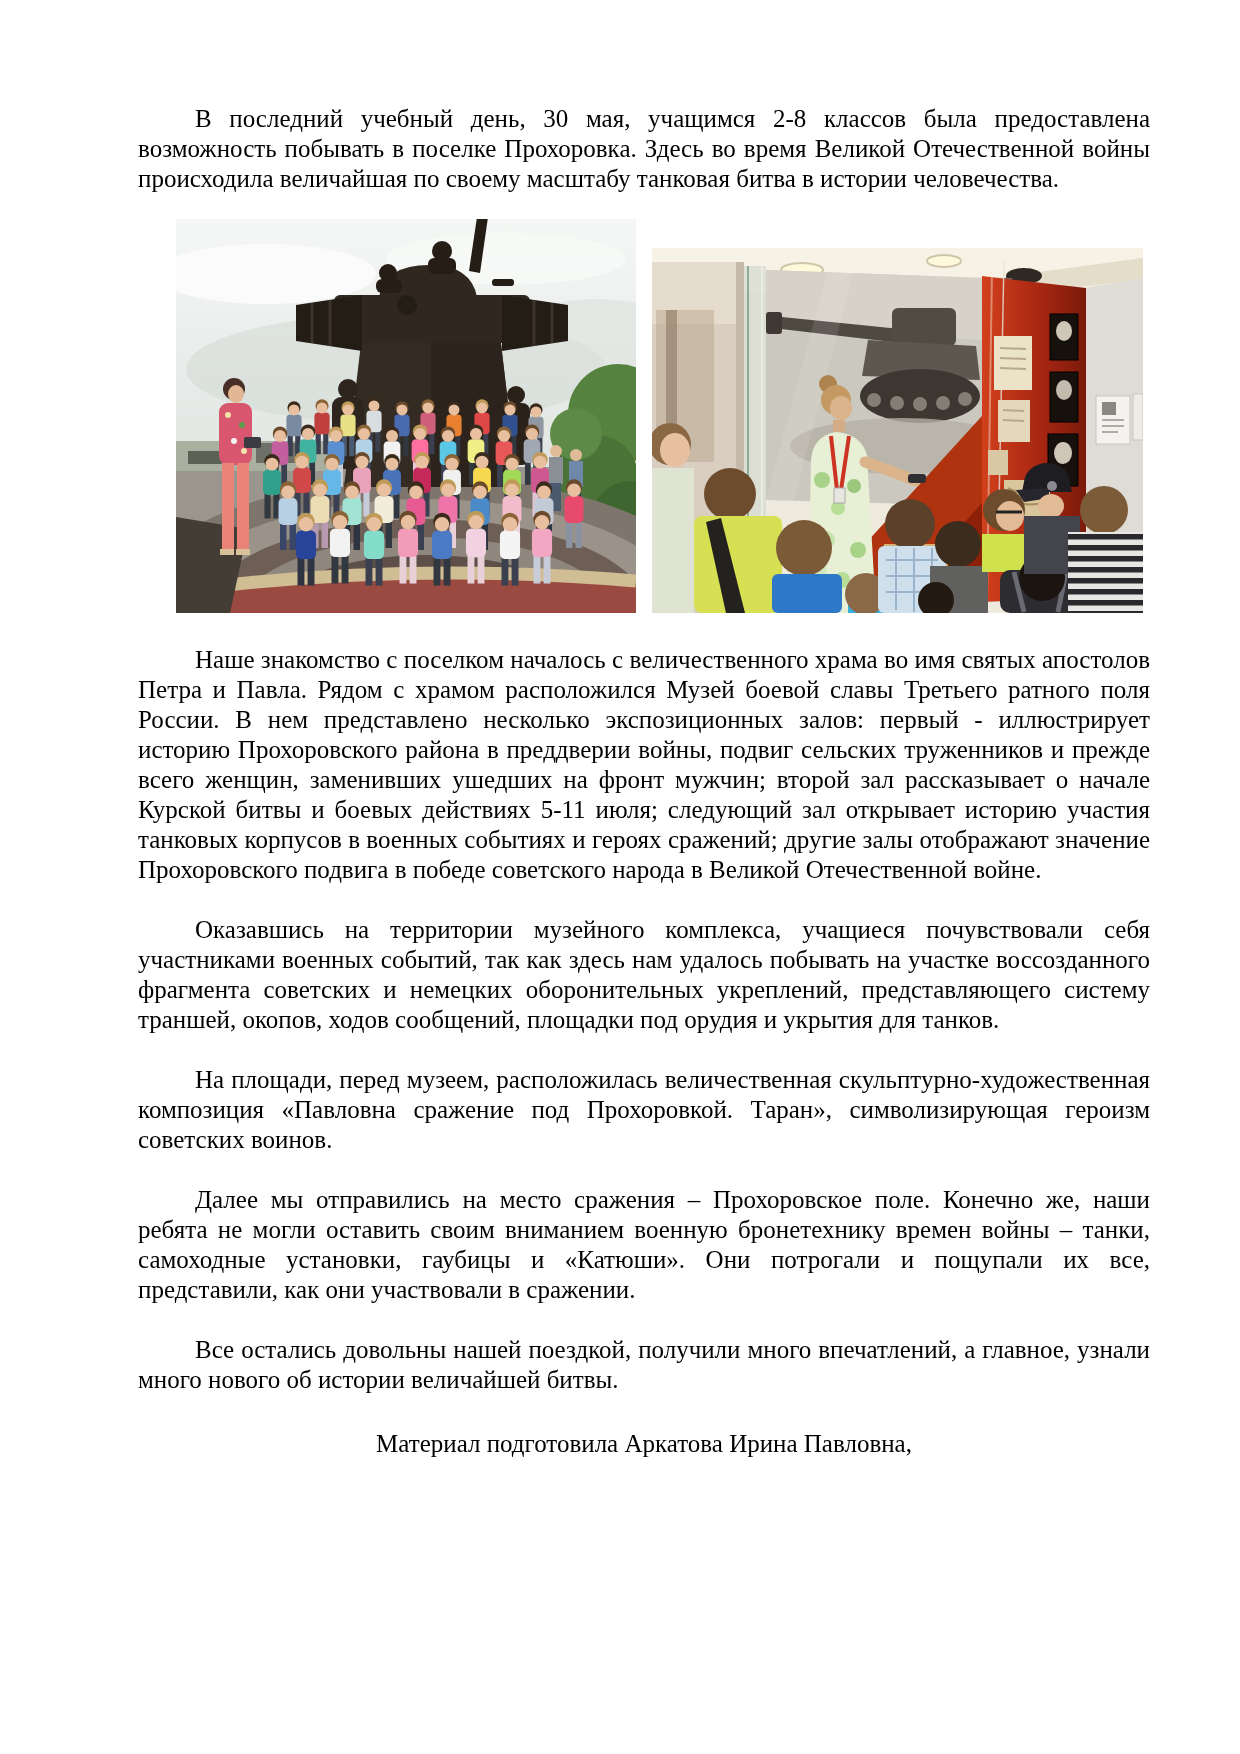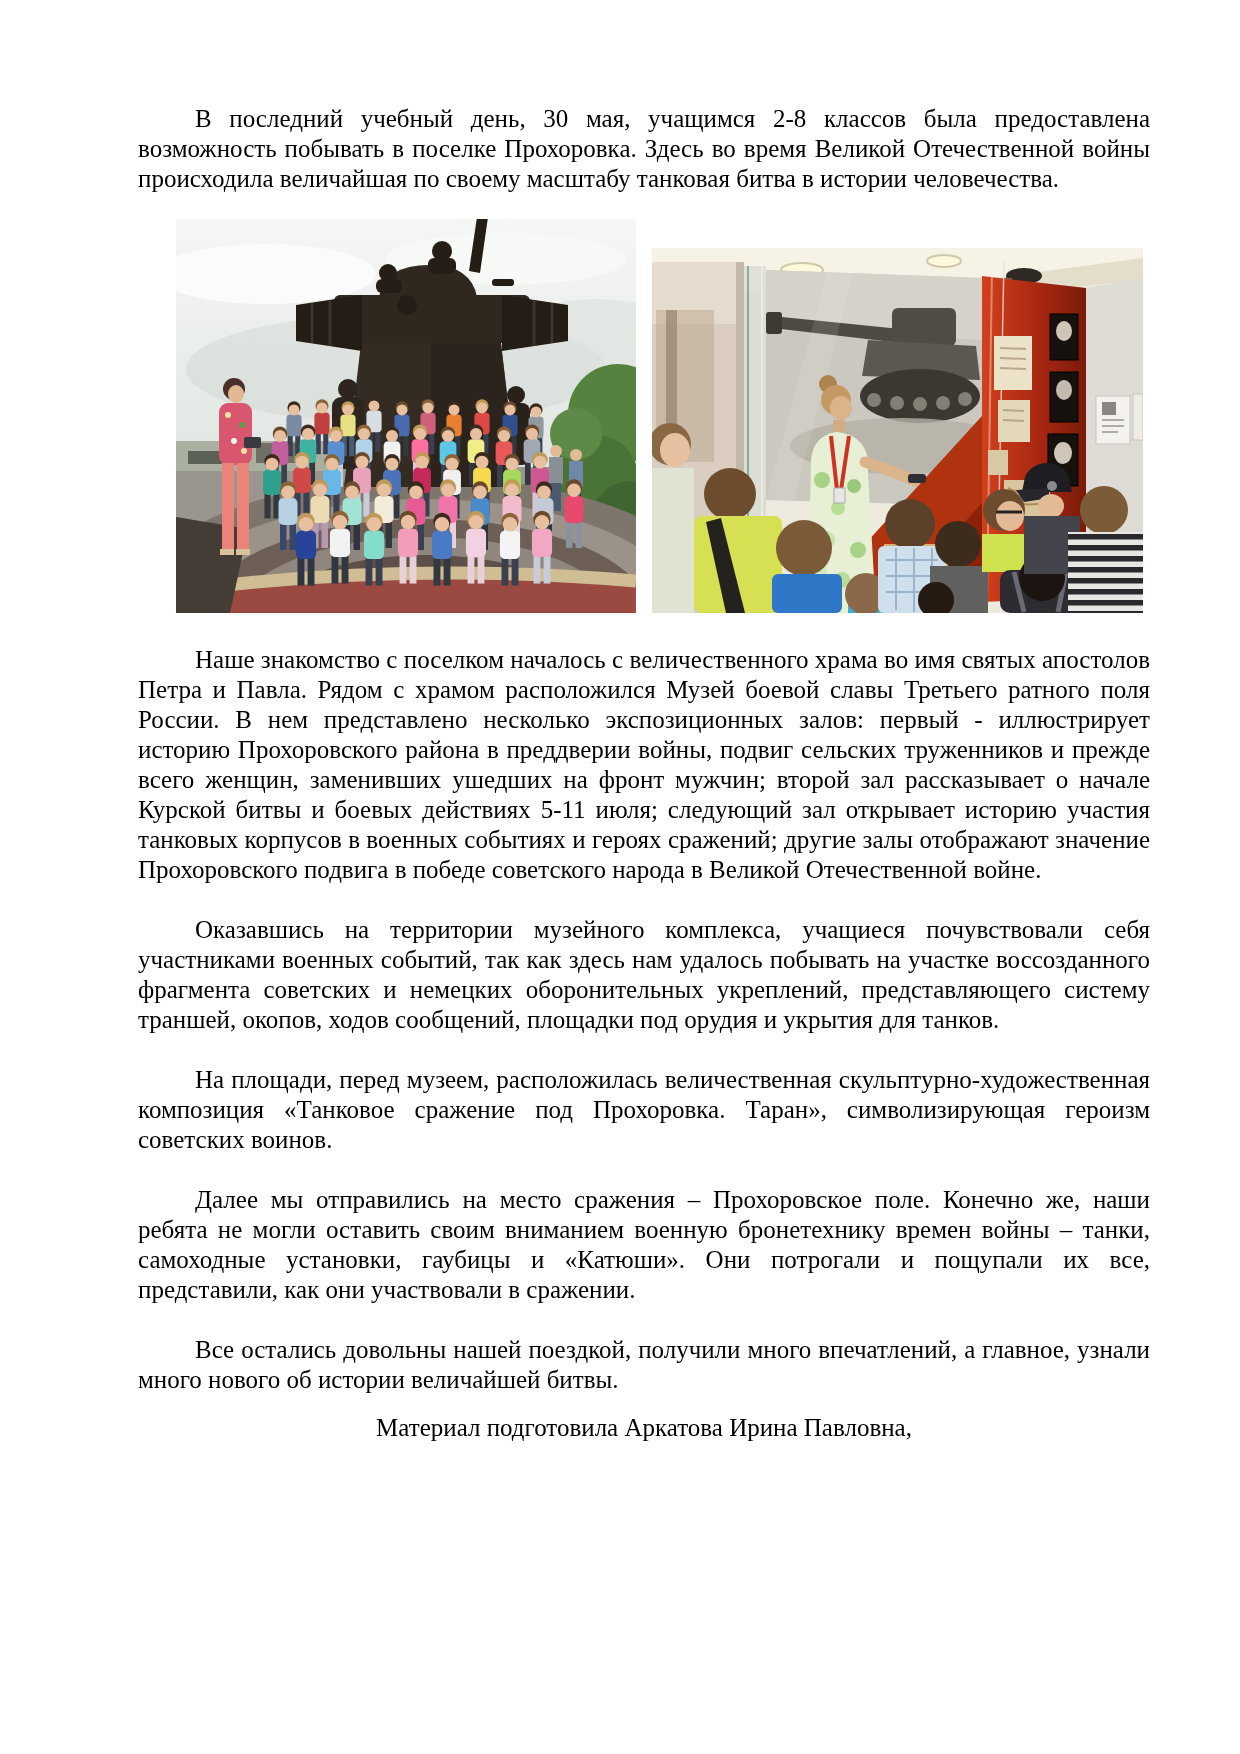--- a/index.html
+++ b/index.html
@@ -12,21 +12,21 @@
     font-size:25px;line-height:30px;color:#000;
     overflow:hidden;
   }
   p.body-text{
     margin:0 0 30px 0;
     text-align:justify;
     text-indent:57px;
   }
   p.first-para{margin-bottom:0;}
   p.extra-top{margin-top:15px;}
-  p.last-para{margin-bottom:18px;}
+  p.last-para{margin-bottom:34px;}
   .photo-row{
     display:flex;
     align-items:flex-end;
     gap:16px;
     margin:25px 0 32px 38px;
   }
   .photo{font-size:0;line-height:0;}
   .photo-left svg{width:460px;height:394px;display:block;}
   .photo-right svg{width:491px;height:365px;display:block;}
   .signature{ text-align:center; }
@@ -511,21 +511,21 @@
           <rect x="416" y="284" width="75" height="81" fill="url(#stripes)"></rect>
         </g>
       </svg>
     </div>
   </div>
 
   <p class="body-text">Наше знакомство с поселком началось с величественного храма во имя святых апостолов Петра и Павла.   Рядом с храмом расположился Музей боевой славы Третьего ратного поля России. В нем представлено несколько экспозиционных залов: первый - иллюстрирует историю Прохоровского района в преддверии войны, подвиг сельских труженников и прежде всего женщин, заменивших ушедших на фронт мужчин; второй зал рассказывает о начале Курской битвы и боевых действиях 5-11 июля; следующий зал открывает историю участия танковых корпусов в военных событиях и героях сражений; другие залы отображают значение Прохоровского подвига в победе советского народа в Великой Отечественной войне.</p>
 
   <p class="body-text extra-top">Оказавшись на территории музейного комплекса, учащиеся почувствовали себя участниками военных событий, так как здесь нам удалось побывать на участке воссозданного фрагмента советских и немецких оборонительных укреплений, представляющего систему траншей, окопов, ходов сообщений, площадки под орудия и укрытия для танков.</p>
 
-  <p class="body-text">На площади, перед музеем, расположилась величественная скульптурно-художественная композиция «Танковое сражение под Прохоровка. Таран», символизирующая героизм советских воинов.</p>
+  <p class="body-text">На площади, перед музеем, расположилась величественная скульптурно-художественная композиция «Павловна сражение под Прохоровкой. Таран», символизирующая героизм советских воинов.</p>
 
   <p class="body-text">Далее мы отправились на место сражения – Прохоровское поле. Конечно же, наши ребята не могли оставить своим вниманием военную бронетехнику времен войны – танки, самоходные установки, гаубицы и «Катюши». Они потрогали и пощупали их все, представили, как они участвовали в сражении.</p>
 
   <p class="body-text last-para">Все остались довольны нашей поездкой, получили много впечатлений, а главное, узнали много нового об истории величайшей битвы.</p>
 
   <div class="signature">
     <p>Материал подготовила Аркатова Ирина Павловна,</p>
   </div>
 
 </div>

